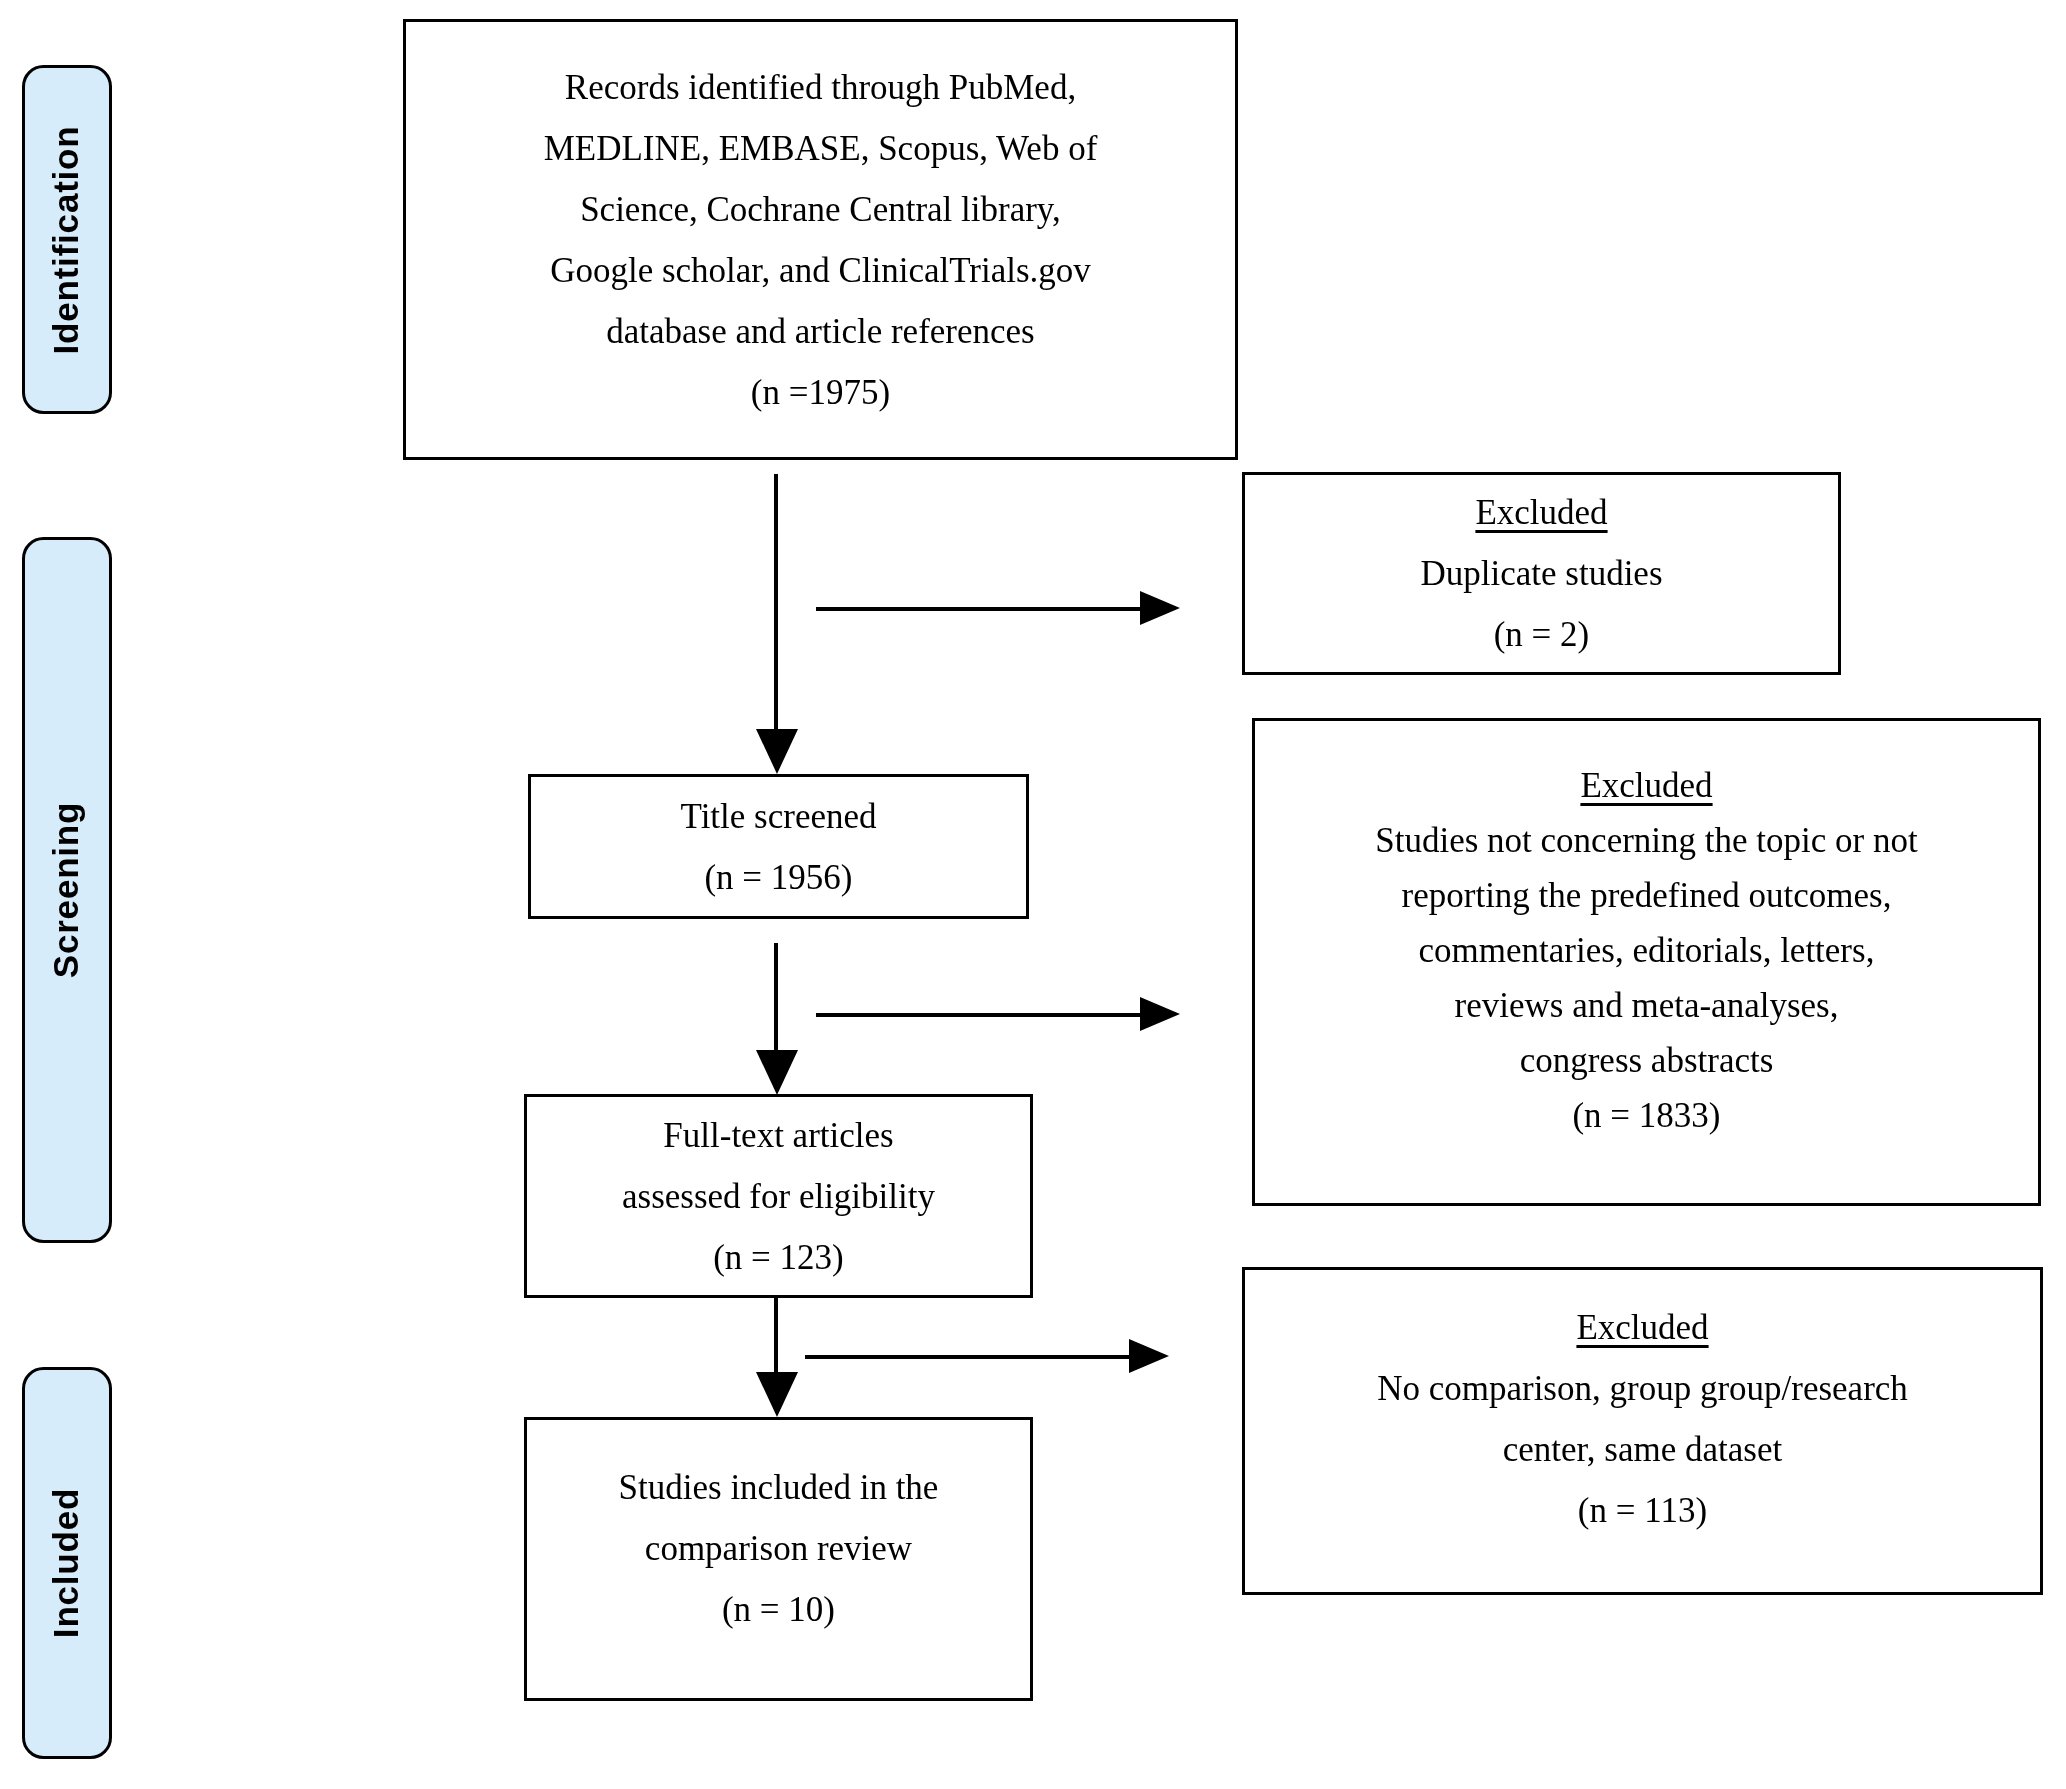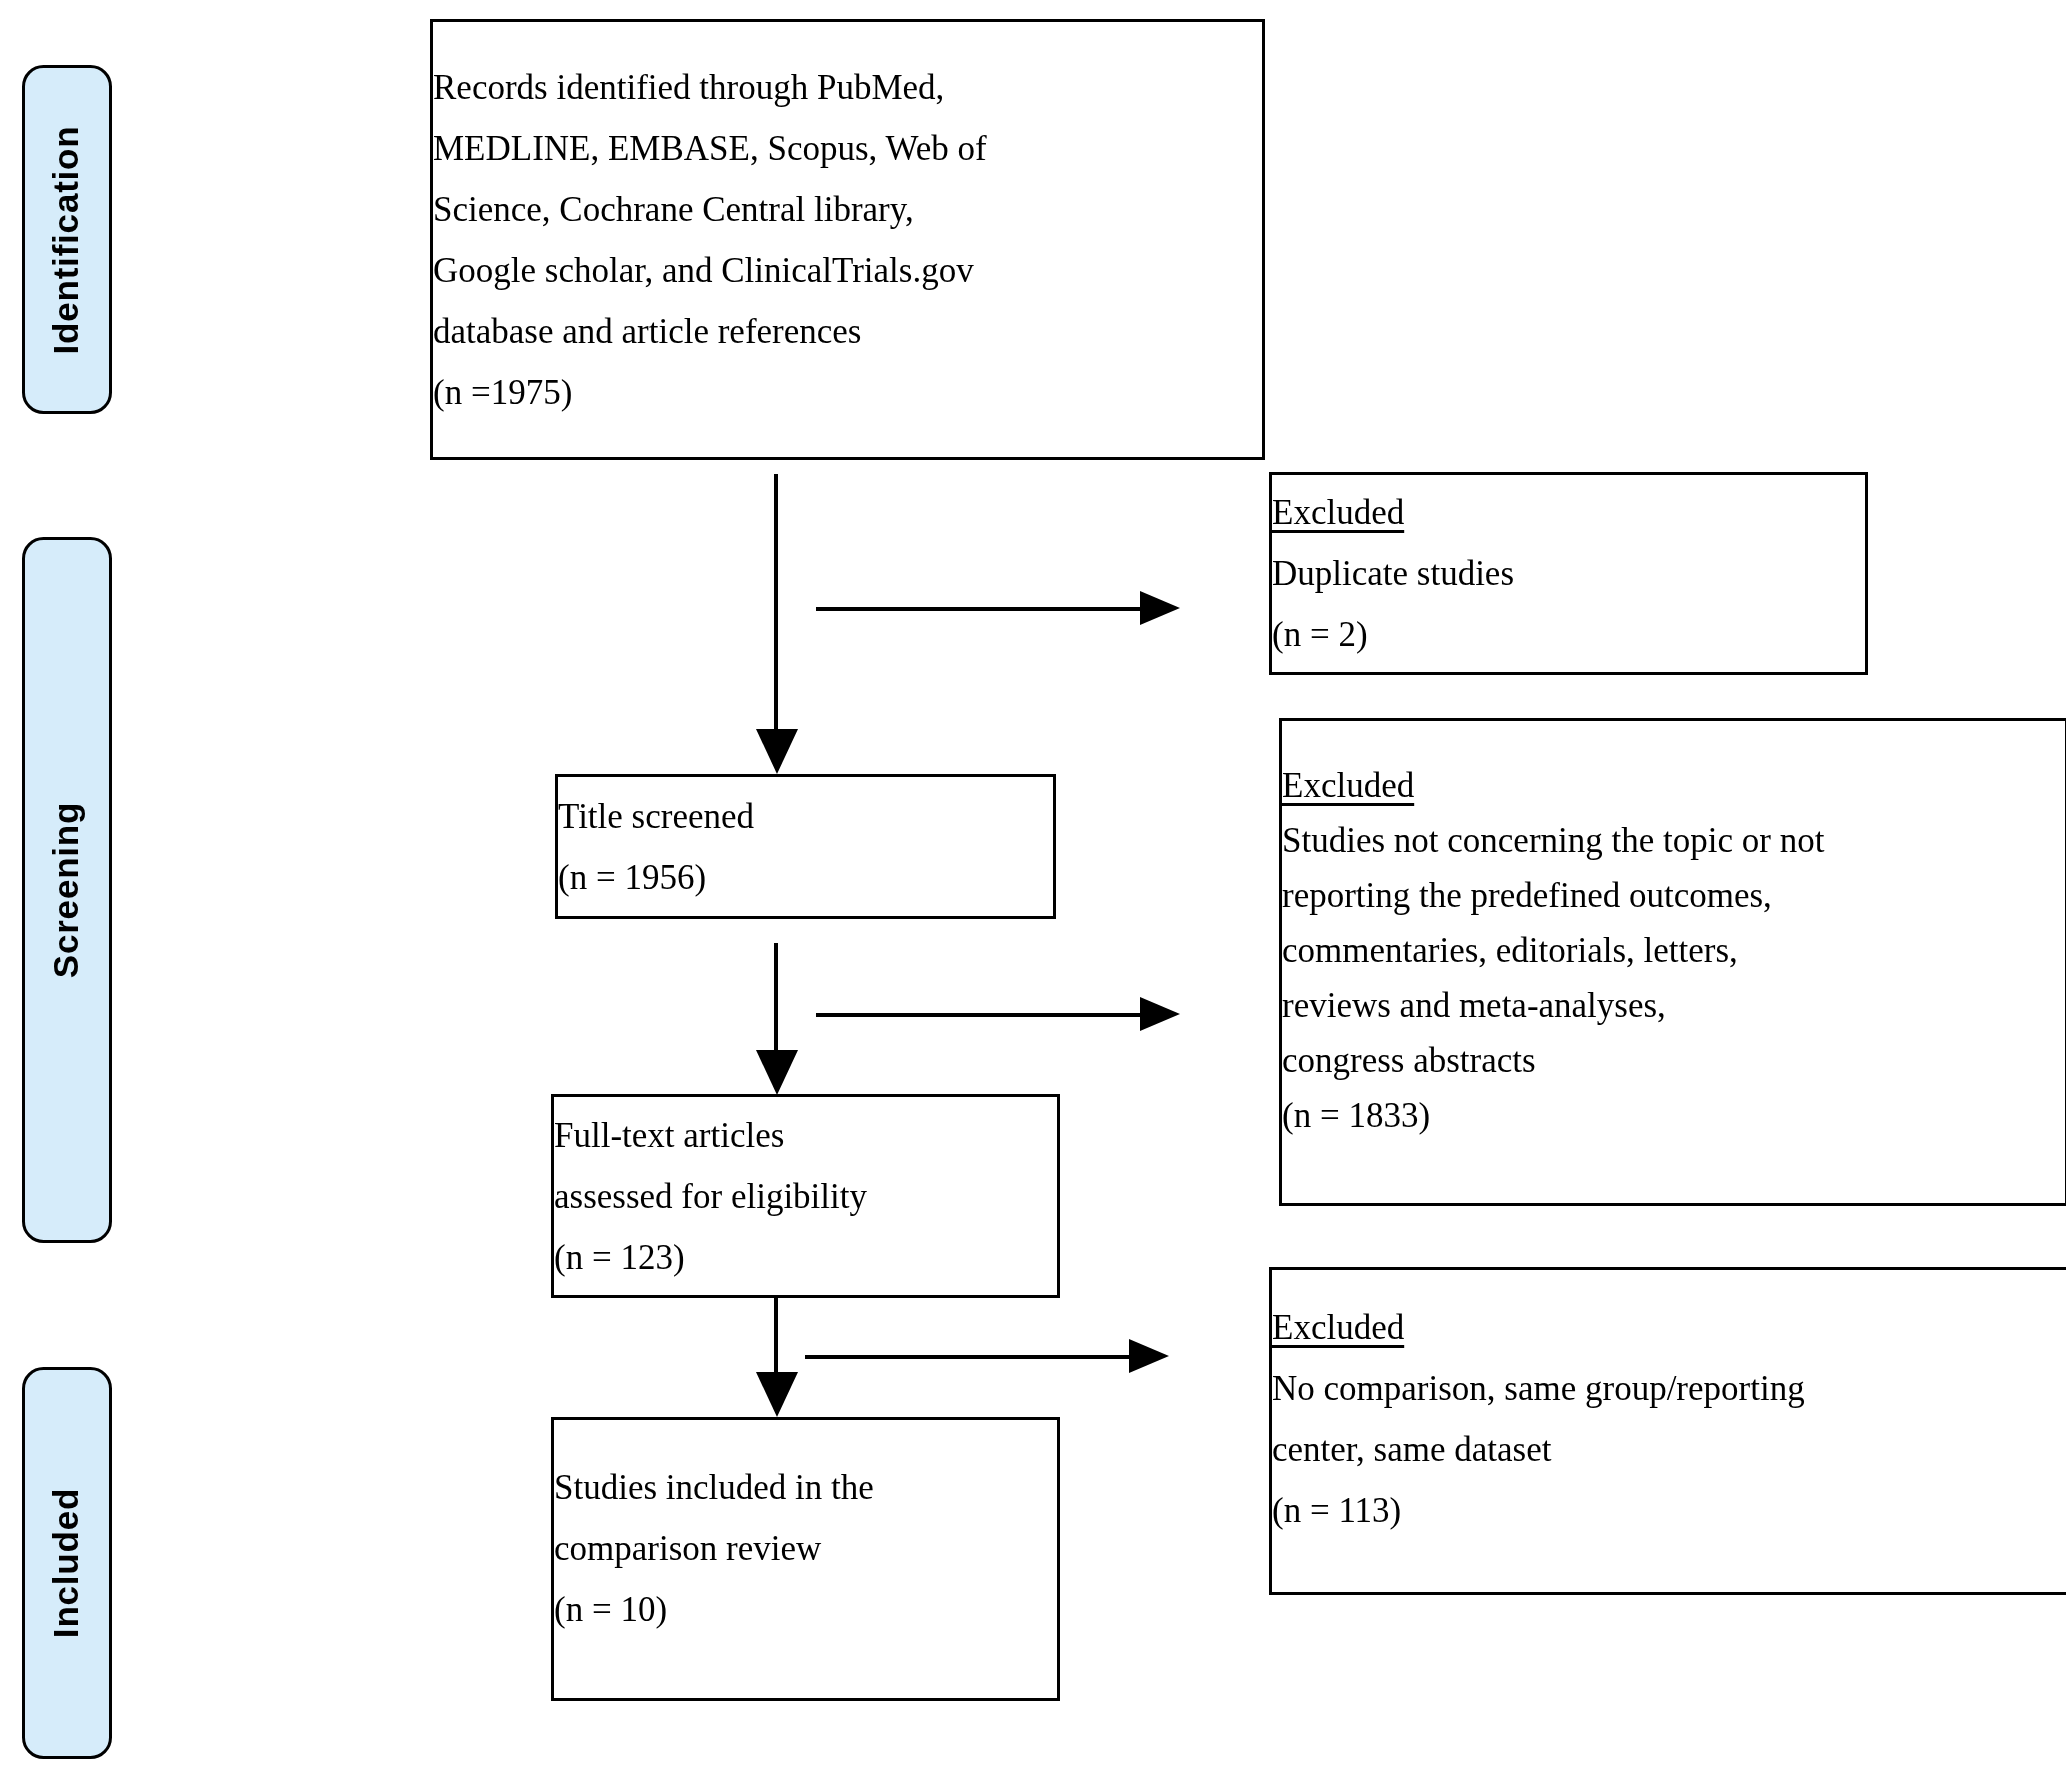--- a/index.html
+++ b/index.html
@@ -29,24 +29,23 @@
     letter-spacing:0.8px;
   }
   
   .fbox{
     position:absolute;
     background:#ffffff;
     border:3.8px solid #000000;
     box-sizing:border-box;
     display:flex;flex-direction:column;
     align-items:center;justify-content:center;
-    text-align:left;
+    text-align:center;
     font-size:35px;
     line-height:61px;
-    margin-left:27px;
   }
   .fbox.top-align{justify-content:flex-start;}
   .fbox .line{width:100%;}
   .fbox .extitle{
     text-decoration:underline;
     text-decoration-thickness:3.1px;
     text-underline-offset:6.1px;
   }
   .tight{line-height:55px;}
   
@@ -115,21 +114,21 @@
   <div class="line">Studies not concerning the topic or not</div>
   <div class="line">reporting the predefined outcomes,</div>
   <div class="line">commentaries, editorials, letters,</div>
   <div class="line">reviews and meta-analyses,</div>
   <div class="line">congress abstracts</div>
   <div class="line">(n = 1833)</div>
 </div>
 
 <div class="fbox top-align" style="left:1242px;top:1267px;width:801px;height:328px;padding-top:27px;">
   <div class="line extitle">Excluded</div>
-  <div class="line">No comparison, same group/reporting</div>
+  <div class="line">No comparison, group group/research</div>
   <div class="line">center, same dataset</div>
   <div class="line">(n = 113)</div>
 </div>
 
 <div>
   <div class="vline" style="left:774px;top:474px;height:258px;"></div>
   <div class="head-down" style="left:756px;top:729px;"></div>
 </div>
 <div>
   <div class="vline" style="left:774px;top:943px;height:109px;"></div>

